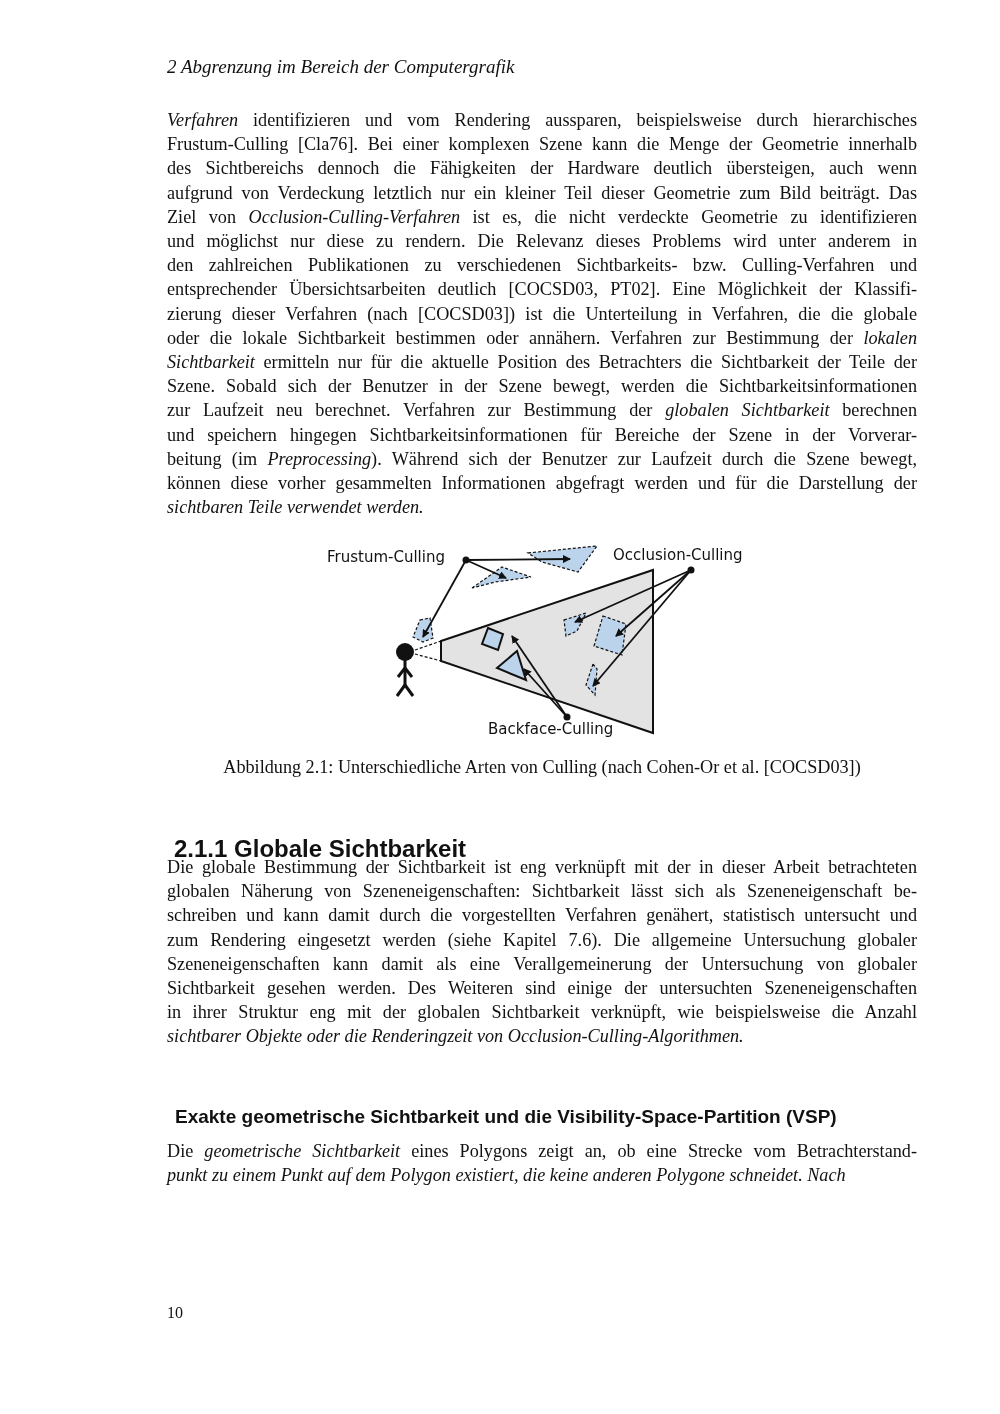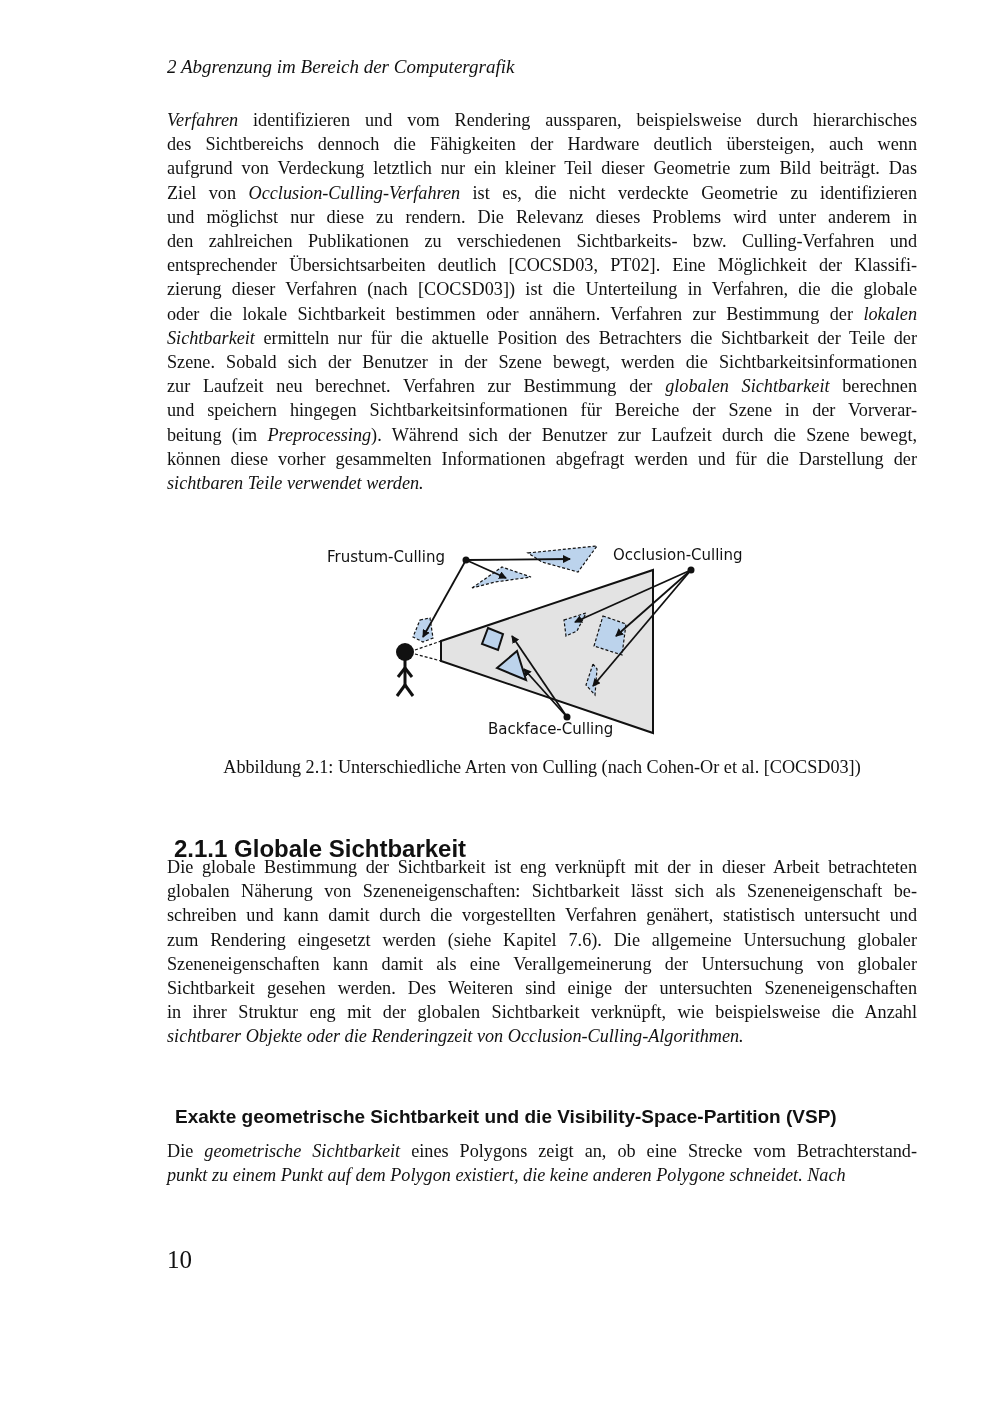--- a/index.html
+++ b/index.html
@@ -7,30 +7,31 @@
   .serif { font-family: "Liberation Serif", "DejaVu Serif", serif; }
   .sans { font-family: "Liberation Sans", "DejaVu Sans", sans-serif; }
   .running-head { position: absolute; left: 167px; top: 56px; font-size: 19px; font-style: italic; }
   .para { position: absolute; left: 167px; width: 750px; font-size: 18.2px; line-height: 24.2px; text-align: justify; }
   .line { display: block; white-space: nowrap; text-align-last: justify; }
   .line.last { text-align-last: left; font-style: italic; }
   .figure { position: absolute; left: 320px; top: 540px; width: 440px; height: 200px; }
   .caption { position: absolute; left: 0; width: 1084px; top: 757px; text-align: center; font-size: 18.2px; }
   h2 { position: absolute; left: 174px; top: 835px; margin: 0; font-size: 24px; font-weight: bold; }
   h3 { position: absolute; left: 167px; top: 1098px; margin: 8px; font-size: 19px; font-weight: bold; }
-  .pagenum { position: absolute; left: 167px; top: 1246px; font-size: 25px; }
+  .pagenum { position: absolute; left: 167px; top: 1304px; font-size: 16px; }
   .fig-label { font-family: "DejaVu Sans", sans-serif; font-size: 15px; fill: #111; }
 </style>
 </head>
 <body>
 
 <div class="running-head serif">2  Abgrenzung im Bereich der Computergrafik</div>
 
 <div class="para serif" style="top:108px;">
     <span class="line"><em>Verfahren</em><span> identifizieren und vom Rendering aussparen, beispielsweise durch hierarchisches</span></span>
+    <span class="line"><span>Frustum-Culling [Cla76]. Bei einer komplexen Szene kann die Menge der Geometrie innerhalb</span></span>
     <span class="line"><span>des Sichtbereichs dennoch die Fähigkeiten der Hardware deutlich übersteigen, auch wenn</span></span>
     <span class="line"><span>aufgrund von Verdeckung letztlich nur ein kleiner Teil dieser Geometrie zum Bild beiträgt. Das</span></span>
     <span class="line"><span>Ziel von </span><em>Occlusion-Culling-Verfahren</em><span> ist es, die nicht verdeckte Geometrie zu identifizieren</span></span>
     <span class="line"><span>und möglichst nur diese zu rendern.  Die Relevanz dieses Problems wird unter anderem in</span></span>
     <span class="line"><span>den zahlreichen Publikationen zu verschiedenen Sichtbarkeits- bzw. Culling-Verfahren und</span></span>
     <span class="line"><span>entsprechender Übersichtsarbeiten deutlich [COCSD03, PT02]. Eine Möglichkeit der Klassifi-</span></span>
     <span class="line"><span>zierung dieser Verfahren (nach [COCSD03]) ist die Unterteilung in Verfahren, die die globale</span></span>
     <span class="line"><span>oder die lokale Sichtbarkeit bestimmen oder annähern. Verfahren zur Bestimmung der </span><em>lokalen</em></span>
     <span class="line"><em>Sichtbarkeit</em><span> ermitteln nur für die aktuelle Position des Betrachters die Sichtbarkeit der Teile der</span></span>
     <span class="line"><span>Szene. Sobald sich der Benutzer in der Szene bewegt, werden die Sichtbarkeitsinformationen</span></span>

